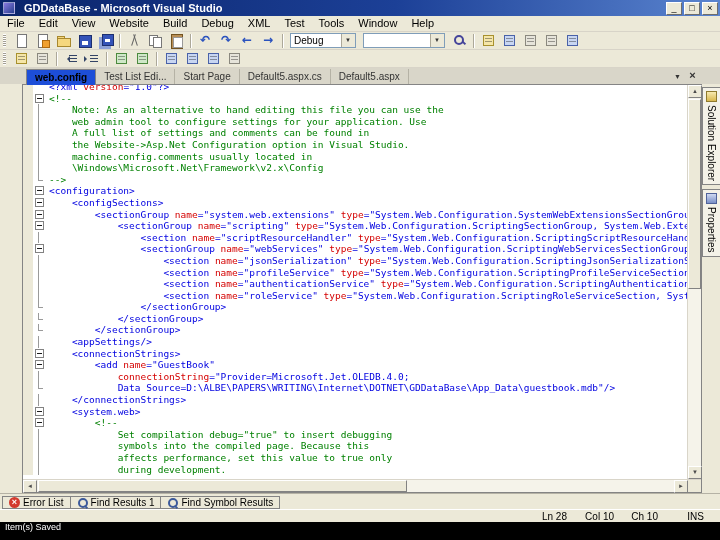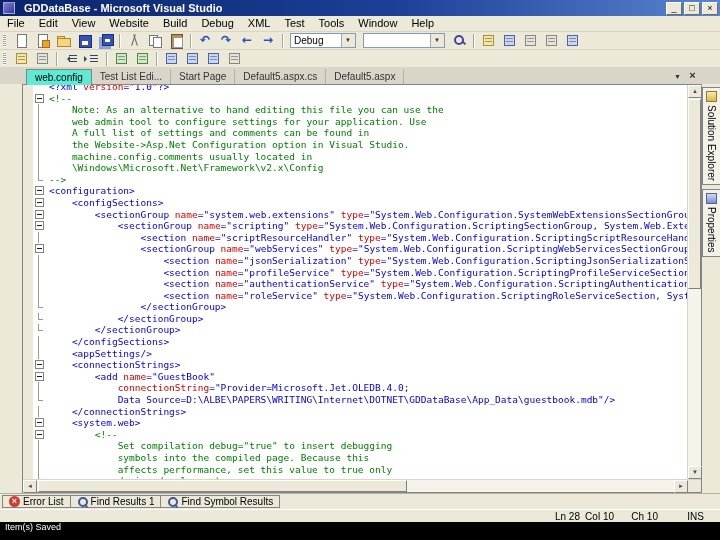--- a/index.html
+++ b/index.html
@@ -58,21 +58,21 @@
   .combo{width:66px;height:15px;margin:0 3px;background:#fff;border:1px solid #7f9db9;display:flex;align-items:stretch;flex:none}
   #toolbar1 div.combo:nth-of-type(2){width:82px}
   .combo-val{flex:1;font-size:10px;line-height:13px;padding:0 3px;overflow:hidden;white-space:nowrap}
   .combo-drop{width:14px;background:#ece9d8;border-left:1px solid #aca899;position:relative}
   .combo-drop::before{content:"\25BC";position:absolute;left:3px;top:3px;font-size:6px;color:#333}
 
   
   .tabstrip{height:16px;flex:none;position:relative;background:#d9d6c9}
   .tabs-host{display:flex;align-items:flex-end;height:100%;padding-left:26px}
   .doc-tab{height:15px;line-height:15px;padding:0 8px;font-size:10px;color:#333;border-right:1px solid #b5b2a5;white-space:nowrap}
-  .doc-tab.active{position:relative;z-index:2;height:16px;line-height:16px;margin-bottom:-1px;background:#5eead4;border:1px solid #848484;border-bottom:none;font-weight:normal;color:#000}
+  .doc-tab.active{position:relative;z-index:2;height:16px;line-height:16px;margin-bottom:-1px;background:#1d4ed8;border:1px solid #848484;border-bottom:none;font-weight:bold;color:#000}
   .ts-btn{position:absolute;top:1px;width:13px;height:13px;text-align:center;color:#333}
   .ts-drop{right:36px}.ts-drop::before{content:"\25BC";font-size:7px;line-height:13px}
   .ts-close{right:21px}.ts-close::before{content:"\00D7";font-size:11px;line-height:12px;font-weight:bold}
 
   
   .main{flex:1;display:flex;min-height:0}
   .left-gutter{width:22px;flex:none}
   .editor-outer{flex:1;min-width:0;display:flex;flex-direction:column;border:1px solid #848484;background:#fff}
   .editor-body{flex:1;display:flex;min-height:0}
   .code-scroll{flex:1;min-width:0;overflow:hidden;background:#fff}
@@ -103,33 +103,33 @@
 
   
   .side-strip{width:18px;flex:none;display:flex;flex-direction:column;gap:4px;padding-top:3px;background:#ece9d8}
   .side-tab{writing-mode:vertical-rl;border:1px solid #848484;border-right:0;background:#f4f2e8;display:flex;align-items:center;gap:3px;padding:3px 1px;font-size:10px;color:#000}
   .st-ic{width:11px;height:11px;flex:none}
   .st-solution-explorer-icon{background:linear-gradient(#f7e9b0,#d9b84e);border:1px solid #8f7a2e}
   .st-properties-icon{background:linear-gradient(#cfd9f2,#7a90c8);border:1px solid #50639a}
   .st-label{white-space:nowrap}
 
   
-  .panel-tabs{height:16px;flex:none;display:flex;align-items:flex-start;padding:1px 0 0 2px;background:#ece9d8;border-top:1px solid #b5b2a5}
+  .panel-tabs{height:16px;flex:none;display:flex;align-items:center;padding:1px 0 0 2px;background:#ece9d8;border-top:1px solid #b5b2a5}
   .panel-tab{display:flex;align-items:center;gap:3px;padding:0 6px;border:1px solid #848484;margin-left:-1px;background:#ece9d8;font-size:10px;white-space:nowrap}
   .panel-tab:first-child{margin-left:0}
   .pt-ic{width:11px;height:11px;position:relative;flex:none}
   .pt-error-list-icon{background:#d33a2e;border-radius:50%}
   .pt-error-list-icon::before{content:"\00D7";position:absolute;left:0;right:0;top:0;text-align:center;color:#fff;font-size:9px;font-weight:bold;line-height:11px}
   .pt-find-results-icon::before,.pt-find-symbol-results-icon::before{content:"";position:absolute;left:1px;top:1px;width:6px;height:6px;border:2px solid #3c5a9a;border-radius:50%}
   .pt-find-results-icon::after,.pt-find-symbol-results-icon::after{content:"";position:absolute;right:0;bottom:0;width:4px;height:2px;background:#3c5a9a;transform:rotate(45deg)}
 
   
   .statusbar{height:13px;flex:none;position:relative;background:#ece9d8;border-top:1px solid #fff;font-size:10px}
   .sb-f{position:absolute;top:0;line-height:13px}
-  .sb-ln{right:140px}.sb-col{right:106px}.sb-ch{right:62px}.sb-ins{right:16px}
+  .sb-ln{right:153px}.sb-col{right:106px}.sb-ch{right:62px}.sb-ins{right:16px}
   .bottom-strip{height:18px;flex:none;background:#000;color:#fff;font-size:9px;line-height:11px;padding-left:5px}
 </style>
 </head>
 <body>
 
 <div class="window">
 
   <div class="titlebar">
     <span class="app-icon"></span>
     <span class="title-text">GDDataBase - Microsoft Visual Studio</span>
@@ -293,21 +293,20 @@
             <div class="cl"><span class="g-ind"></span><span class="g-fold f-box"></span><span class="ctext"><span class="tk-t">            &lt;sectionGroup </span><span class="tk-a">name</span><span class="tk-t">=</span><span class="tk-v">"scripting"</span><span class="tk-p"> </span><span class="tk-a">type</span><span class="tk-t">=</span><span class="tk-v">"System.Web.Configuration.ScriptingSectionGroup, System.Web.Extensions, Version=1.0.61025.0"</span></span></div>
             <div class="cl"><span class="g-ind"></span><span class="g-fold f-line"></span><span class="ctext"><span class="tk-t">                &lt;section </span><span class="tk-a">name</span><span class="tk-t">=</span><span class="tk-v">"scriptResourceHandler"</span><span class="tk-p"> </span><span class="tk-a">type</span><span class="tk-t">=</span><span class="tk-v">"System.Web.Configuration.ScriptingScriptResourceHandlerSection, System.Web.Extensions"</span></span></div>
             <div class="cl"><span class="g-ind"></span><span class="g-fold f-box"></span><span class="ctext"><span class="tk-t">                &lt;sectionGroup </span><span class="tk-a">name</span><span class="tk-t">=</span><span class="tk-v">"webServices"</span><span class="tk-p"> </span><span class="tk-a">type</span><span class="tk-t">=</span><span class="tk-v">"System.Web.Configuration.ScriptingWebServicesSectionGroup, System.Web.Extensions"</span></span></div>
             <div class="cl"><span class="g-ind"></span><span class="g-fold f-line"></span><span class="ctext"><span class="tk-t">                    &lt;section </span><span class="tk-a">name</span><span class="tk-t">=</span><span class="tk-v">"jsonSerialization"</span><span class="tk-p"> </span><span class="tk-a">type</span><span class="tk-t">=</span><span class="tk-v">"System.Web.Configuration.ScriptingJsonSerializationSection, System.Web.Extensions"</span></span></div>
             <div class="cl"><span class="g-ind"></span><span class="g-fold f-line"></span><span class="ctext"><span class="tk-t">                    &lt;section </span><span class="tk-a">name</span><span class="tk-t">=</span><span class="tk-v">"profileService"</span><span class="tk-p"> </span><span class="tk-a">type</span><span class="tk-t">=</span><span class="tk-v">"System.Web.Configuration.ScriptingProfileServiceSection, System.Web.Extensions"</span></span></div>
             <div class="cl"><span class="g-ind"></span><span class="g-fold f-line"></span><span class="ctext"><span class="tk-t">                    &lt;section </span><span class="tk-a">name</span><span class="tk-t">=</span><span class="tk-v">"authenticationService"</span><span class="tk-p"> </span><span class="tk-a">type</span><span class="tk-t">=</span><span class="tk-v">"System.Web.Configuration.ScriptingAuthenticationServiceSection, System.Web"</span></span></div>
             <div class="cl"><span class="g-ind"></span><span class="g-fold f-line"></span><span class="ctext"><span class="tk-t">                    &lt;section </span><span class="tk-a">name</span><span class="tk-t">=</span><span class="tk-v">"roleService"</span><span class="tk-p"> </span><span class="tk-a">type</span><span class="tk-t">=</span><span class="tk-v">"System.Web.Configuration.ScriptingRoleServiceSection, System.Web.Extensions"</span></span></div>
             <div class="cl"><span class="g-ind"></span><span class="g-fold f-end"></span><span class="ctext"><span class="tk-t">                &lt;/sectionGroup&gt;</span></span></div>
             <div class="cl"><span class="g-ind"></span><span class="g-fold f-end"></span><span class="ctext"><span class="tk-t">            &lt;/sectionGroup&gt;</span></span></div>
             <div class="cl"><span class="g-ind"></span><span class="g-fold f-end"></span><span class="ctext"><span class="tk-t">        &lt;/sectionGroup&gt;</span></span></div>
-            <div class="cl"><span class="g-ind"></span><span class="g-fold f-line"></span><span class="ctext"><span class="tk-t">    &lt;/configSections&gt;</span></span></div>
             <div class="cl"><span class="g-ind"></span><span class="g-fold f-line"></span><span class="ctext"><span class="tk-t">    &lt;appSettings/&gt;</span></span></div>
             <div class="cl"><span class="g-ind"></span><span class="g-fold f-box"></span><span class="ctext"><span class="tk-t">    &lt;connectionStrings&gt;</span></span></div>
             <div class="cl"><span class="g-ind"></span><span class="g-fold f-box"></span><span class="ctext"><span class="tk-t">        &lt;add </span><span class="tk-a">name</span><span class="tk-t">=</span><span class="tk-v">"GuestBook"</span></span></div>
             <div class="cl"><span class="g-ind"></span><span class="g-fold f-line"></span><span class="ctext"><span class="tk-p">            </span><span class="tk-a">connectionString</span><span class="tk-t">=</span><span class="tk-v">"Provider=Microsoft.Jet.OLEDB.4.0;</span></span></div>
             <div class="cl"><span class="g-ind"></span><span class="g-fold f-end"></span><span class="ctext"><span class="tk-v">            Data Source=D:\ALBE\PAPERS\WRITING\Internet\DOTNET\GDDataBase\App_Data\guestbook.mdb"</span><span class="tk-t">/&gt;</span></span></div>
             <div class="cl"><span class="g-ind"></span><span class="g-fold f-line"></span><span class="ctext"><span class="tk-t">    &lt;/connectionStrings&gt;</span></span></div>
             <div class="cl"><span class="g-ind"></span><span class="g-fold f-box"></span><span class="ctext"><span class="tk-t">    &lt;system.web&gt;</span></span></div>
             <div class="cl"><span class="g-ind"></span><span class="g-fold f-box"></span><span class="ctext"><span class="tk-c">        &lt;!--</span></span></div>
             <div class="cl"><span class="g-ind"></span><span class="g-fold f-line"></span><span class="ctext"><span class="tk-c">            Set compilation debug="true" to insert debugging </span></span></div>
             <div class="cl"><span class="g-ind"></span><span class="g-fold f-line"></span><span class="ctext"><span class="tk-c">            symbols into the compiled page. Because this </span></span></div>

